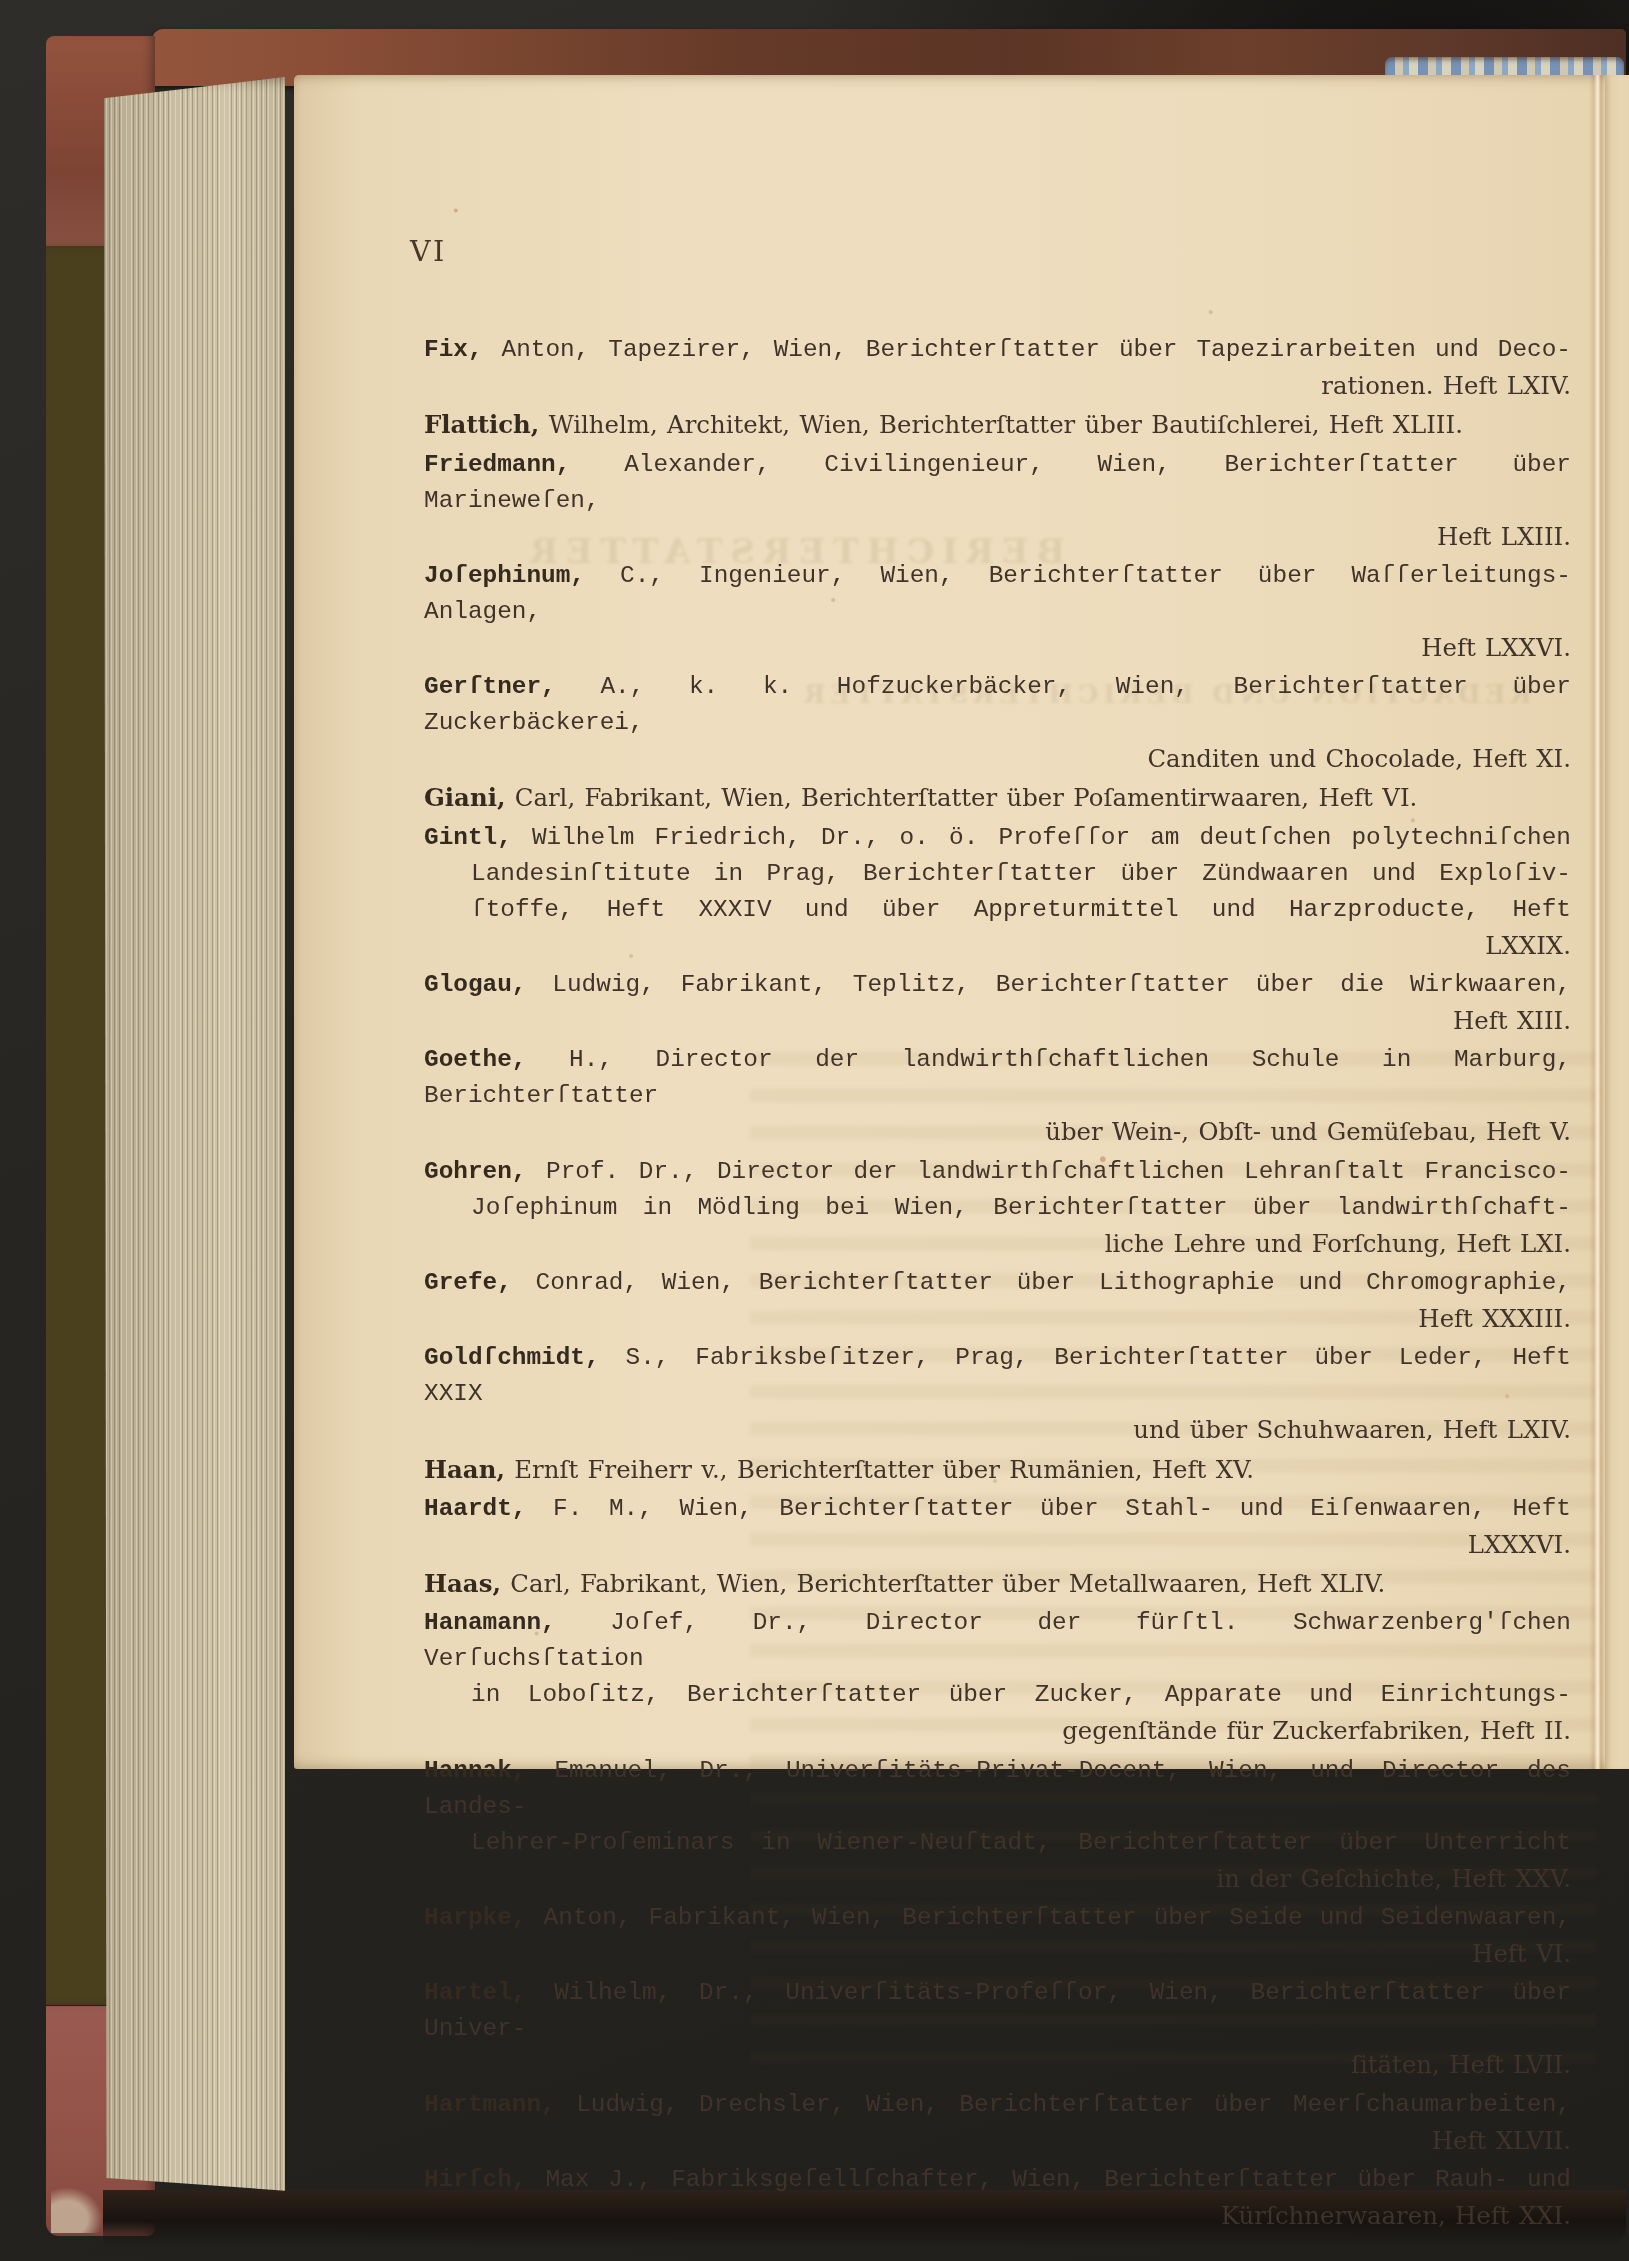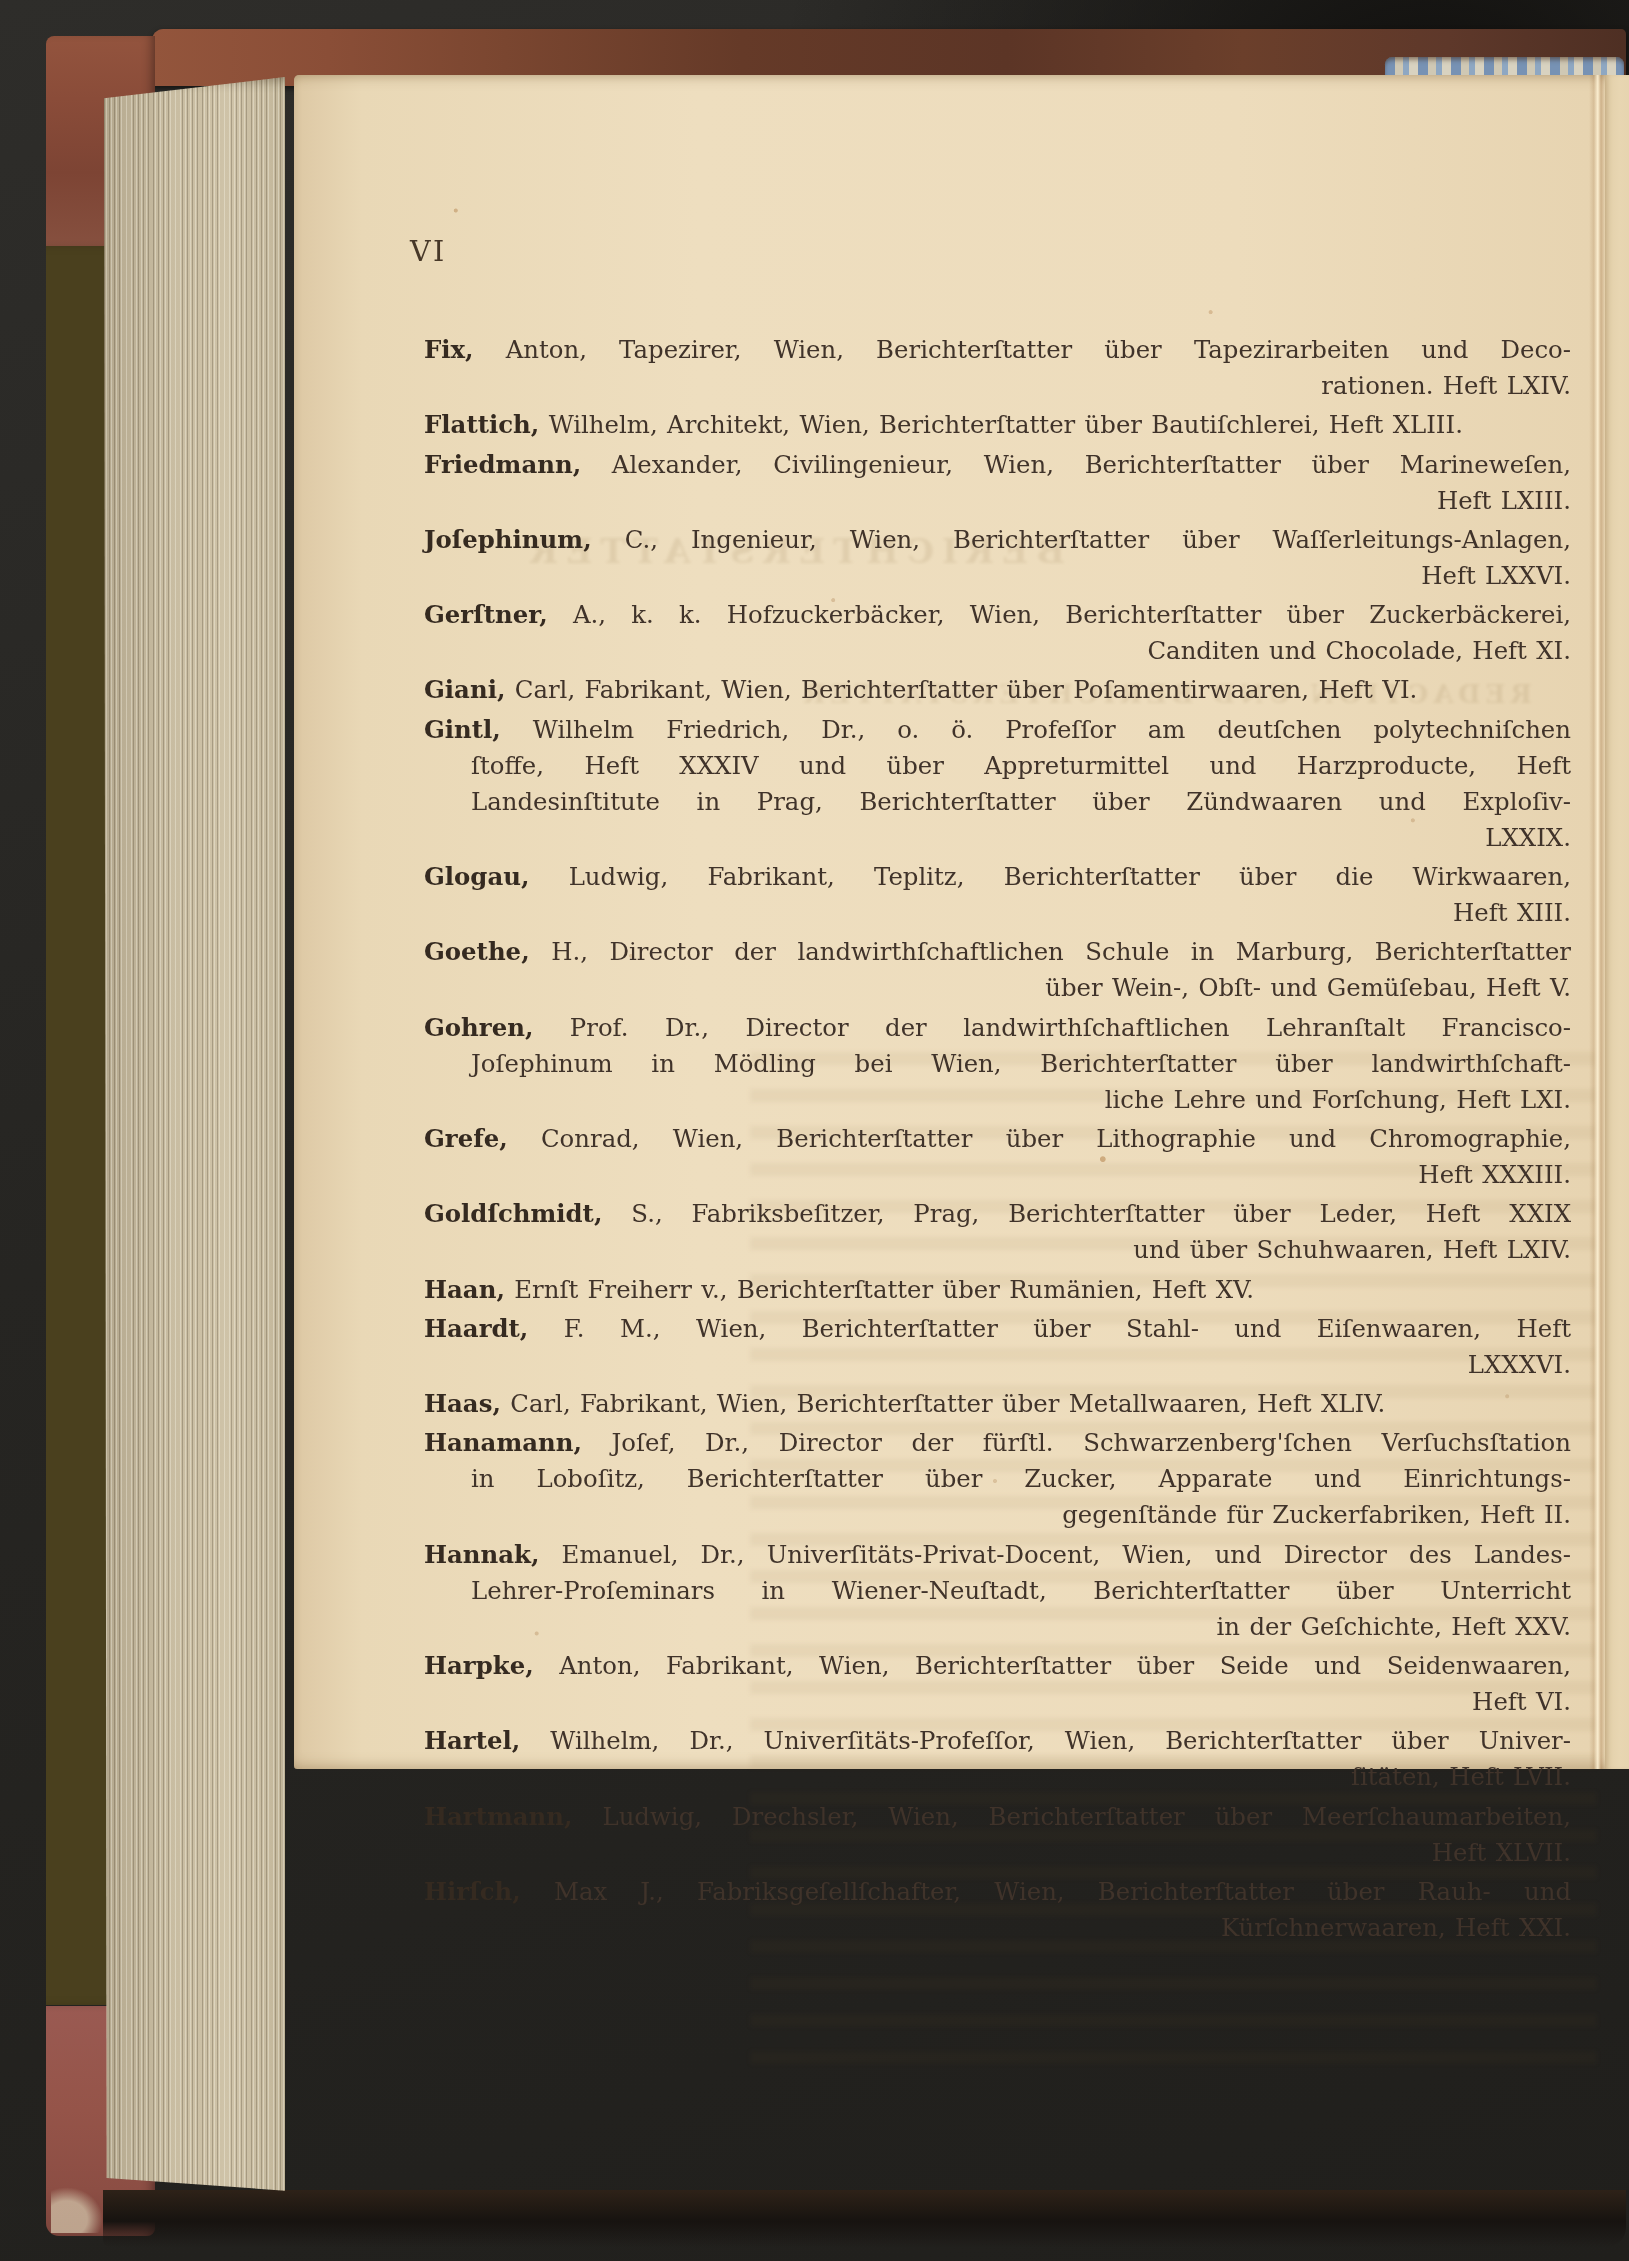--- a/index.html
+++ b/index.html
@@ -126,21 +126,21 @@
   .folio{
     position:absolute;left:116px;top:160px;
     font-size:28.5px;letter-spacing:2.4px;color:#473828;
   }
   .register{
     position:absolute;left:130px;top:257px;width:1147px;
     color:#40332a;font-size:24.4px;word-spacing:1.6px;
   }
   .entry{margin:0 0 3.3px 0;}
   .ln{line-height:36px;white-space:normal;}
-  .ln.j{text-align:justify;text-align-last:justify;}
+  .ln.j{text-align:justify;text-align-last:justify;font-family:Liberation Mono, monospace;}
   .ln.c{padding-left:47px;text-align:right;}
   .nm{font-weight:bold;color:#352a20;}
 </style>
 </head>
 <body>
 
 <div class="cover-top"></div>
 <div class="headband"></div>
 <div class="cover-left">
   <div class="leather-top"></div>
@@ -177,22 +177,22 @@
       </div>
       <div class="entry">
         <div class="ln j"><span class="nm">Gerſtner,</span> <span>A., k. k. Hofzuckerbäcker, Wien, Berichterſtatter über Zuckerbäckerei,</span></div>
         <div class="ln c"><span>Canditen und Chocolade, Heft XI.</span></div>
       </div>
       <div class="entry">
         <div class="ln"><span class="nm">Giani,</span> <span>Carl, Fabrikant, Wien, Berichterſtatter über Poſamentirwaaren, Heft VI.</span></div>
       </div>
       <div class="entry">
         <div class="ln j"><span class="nm">Gintl,</span> <span>Wilhelm Friedrich, Dr., o. ö. Profeſſor am deutſchen polytechniſchen</span></div>
+        <div class="ln c j"><span>Landesinſtitute in Prag, Berichterſtatter über Zündwaaren und Exploſiv-</span></div>
         <div class="ln c j"><span>ſtoffe, Heft XXXIV und über Appreturmittel und Harzproducte, Heft</span></div>
-        <div class="ln c j"><span>Landesinſtitute in Prag, Berichterſtatter über Zündwaaren und Exploſiv-</span></div>
         <div class="ln c"><span>LXXIX.</span></div>
       </div>
       <div class="entry">
         <div class="ln j"><span class="nm">Glogau,</span> <span>Ludwig, Fabrikant, Teplitz, Berichterſtatter über die Wirkwaaren,</span></div>
         <div class="ln c"><span>Heft XIII.</span></div>
       </div>
       <div class="entry">
         <div class="ln j"><span class="nm">Goethe,</span> <span>H., Director der landwirthſchaftlichen Schule in Marburg, Berichterſtatter</span></div>
         <div class="ln c"><span>über Wein-, Obſt- und Gemüſebau, Heft V.</span></div>
       </div>

